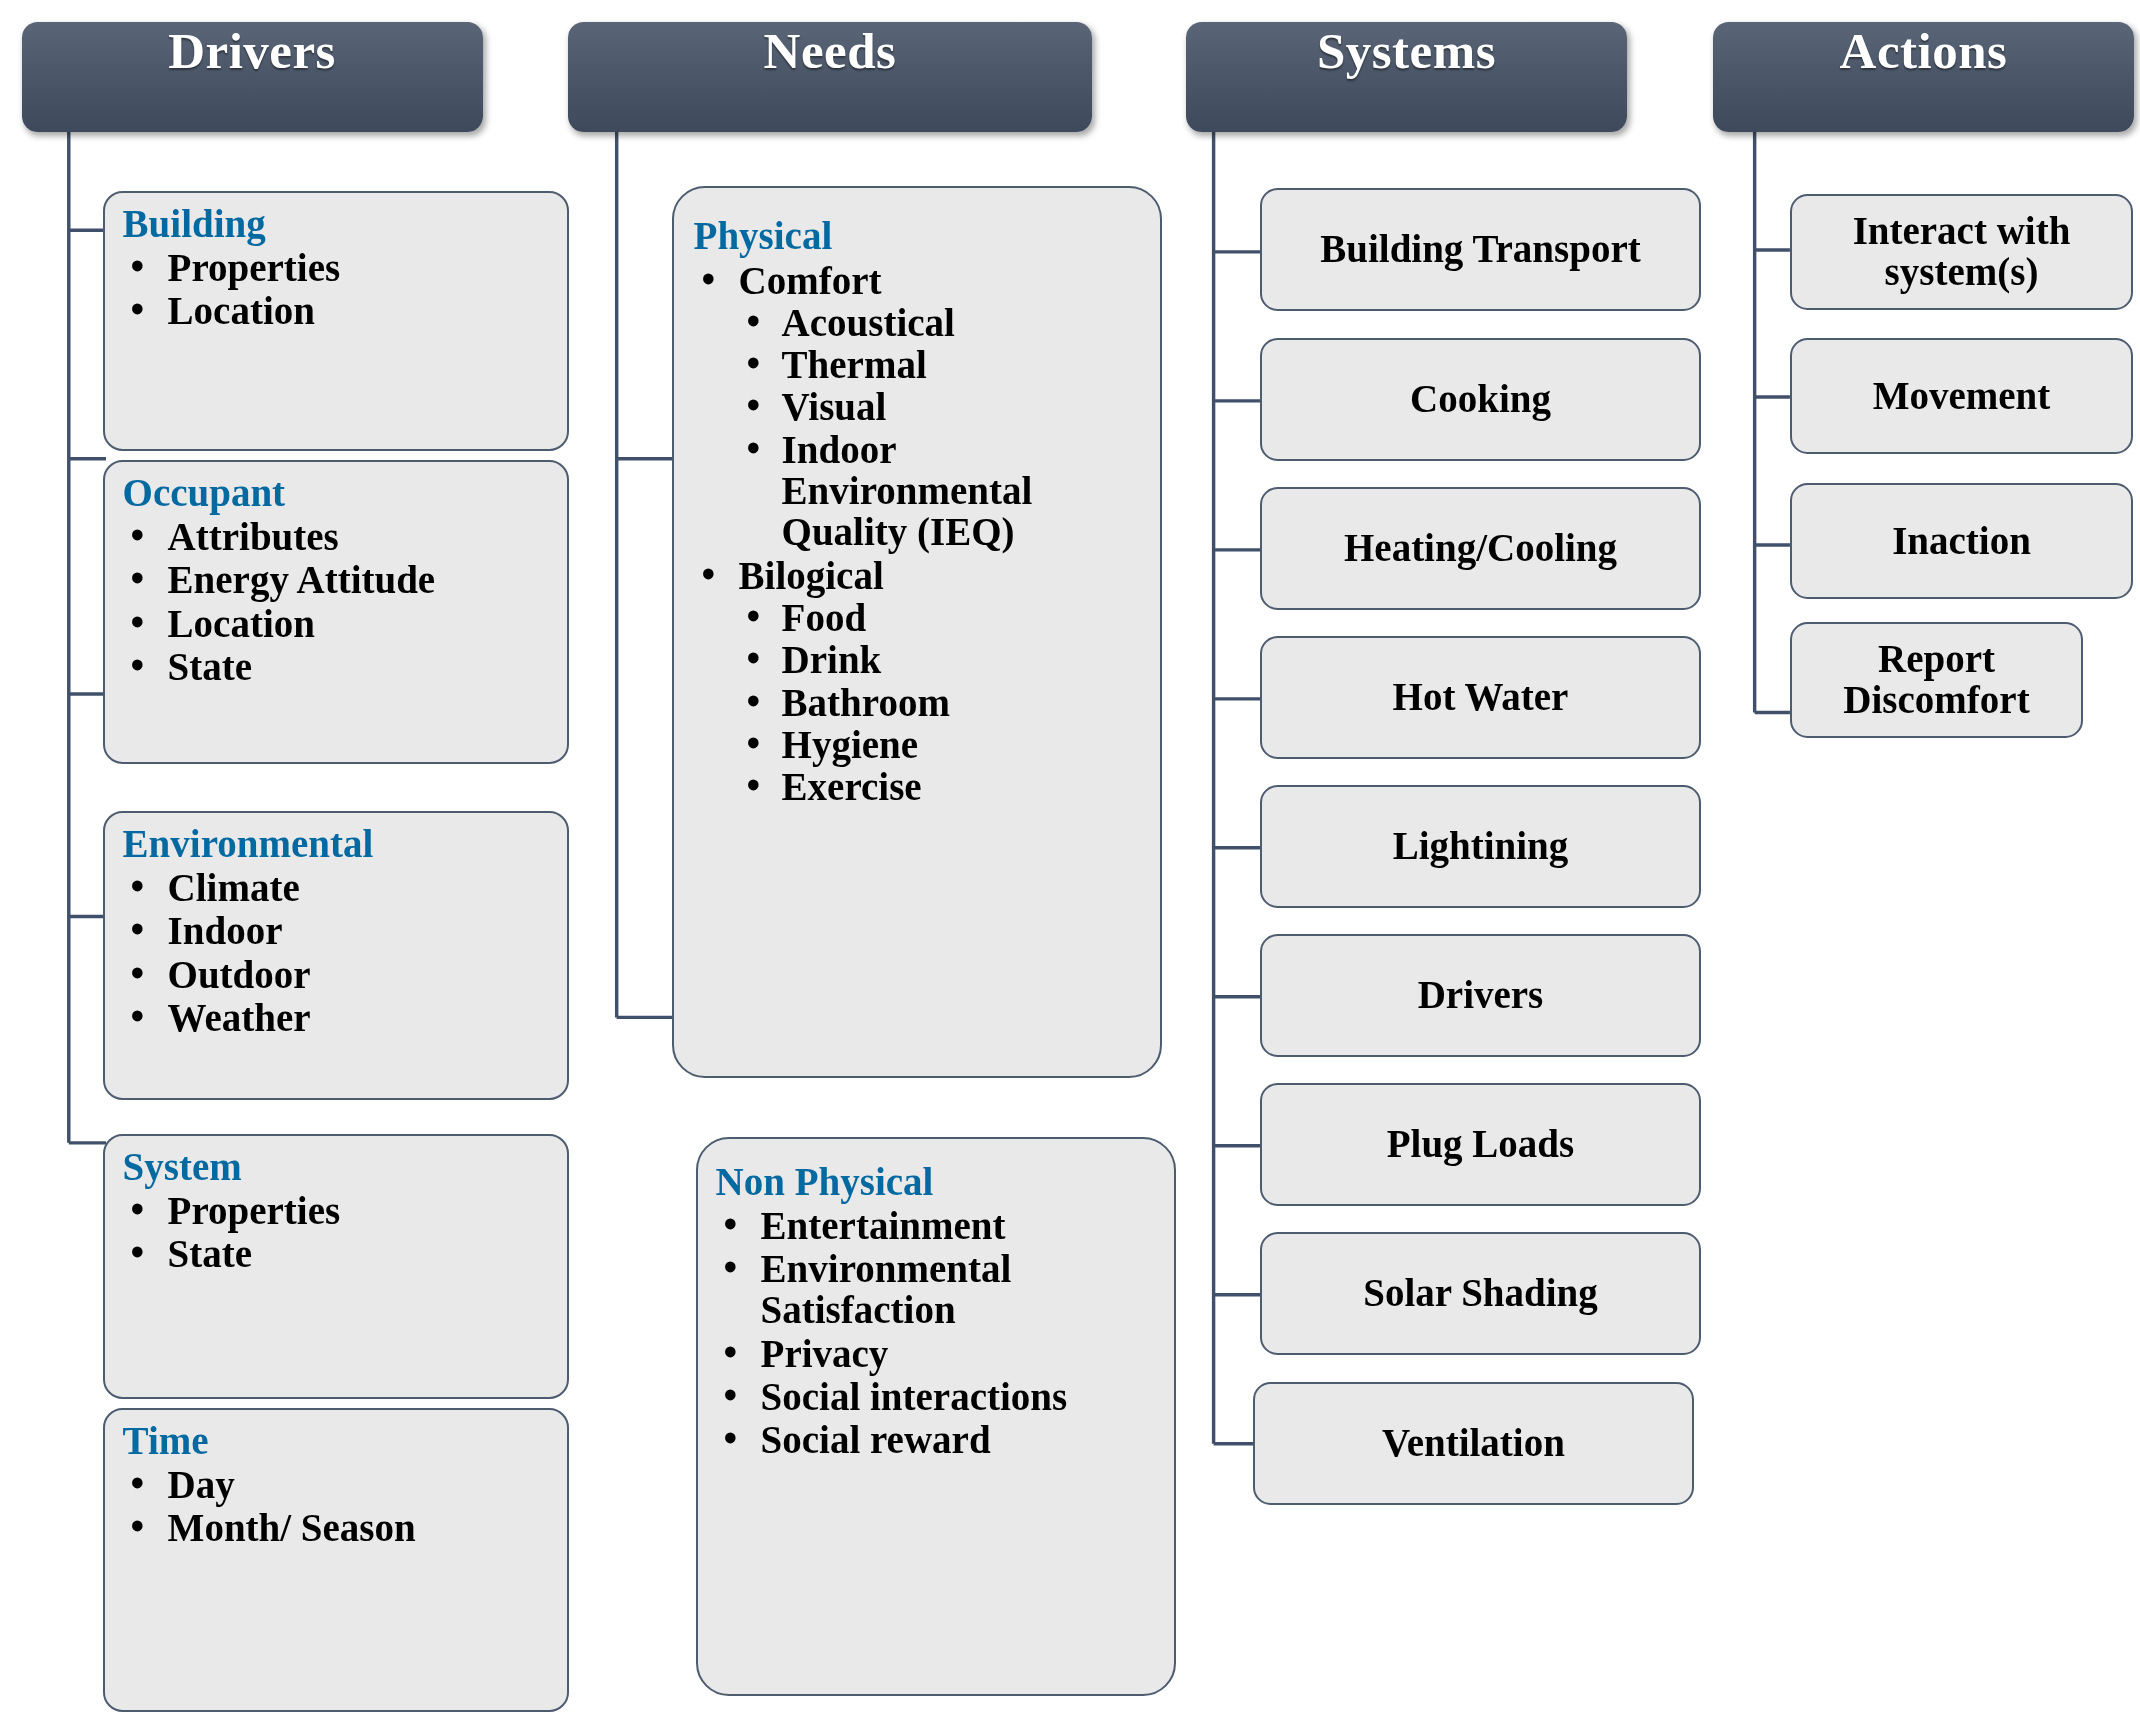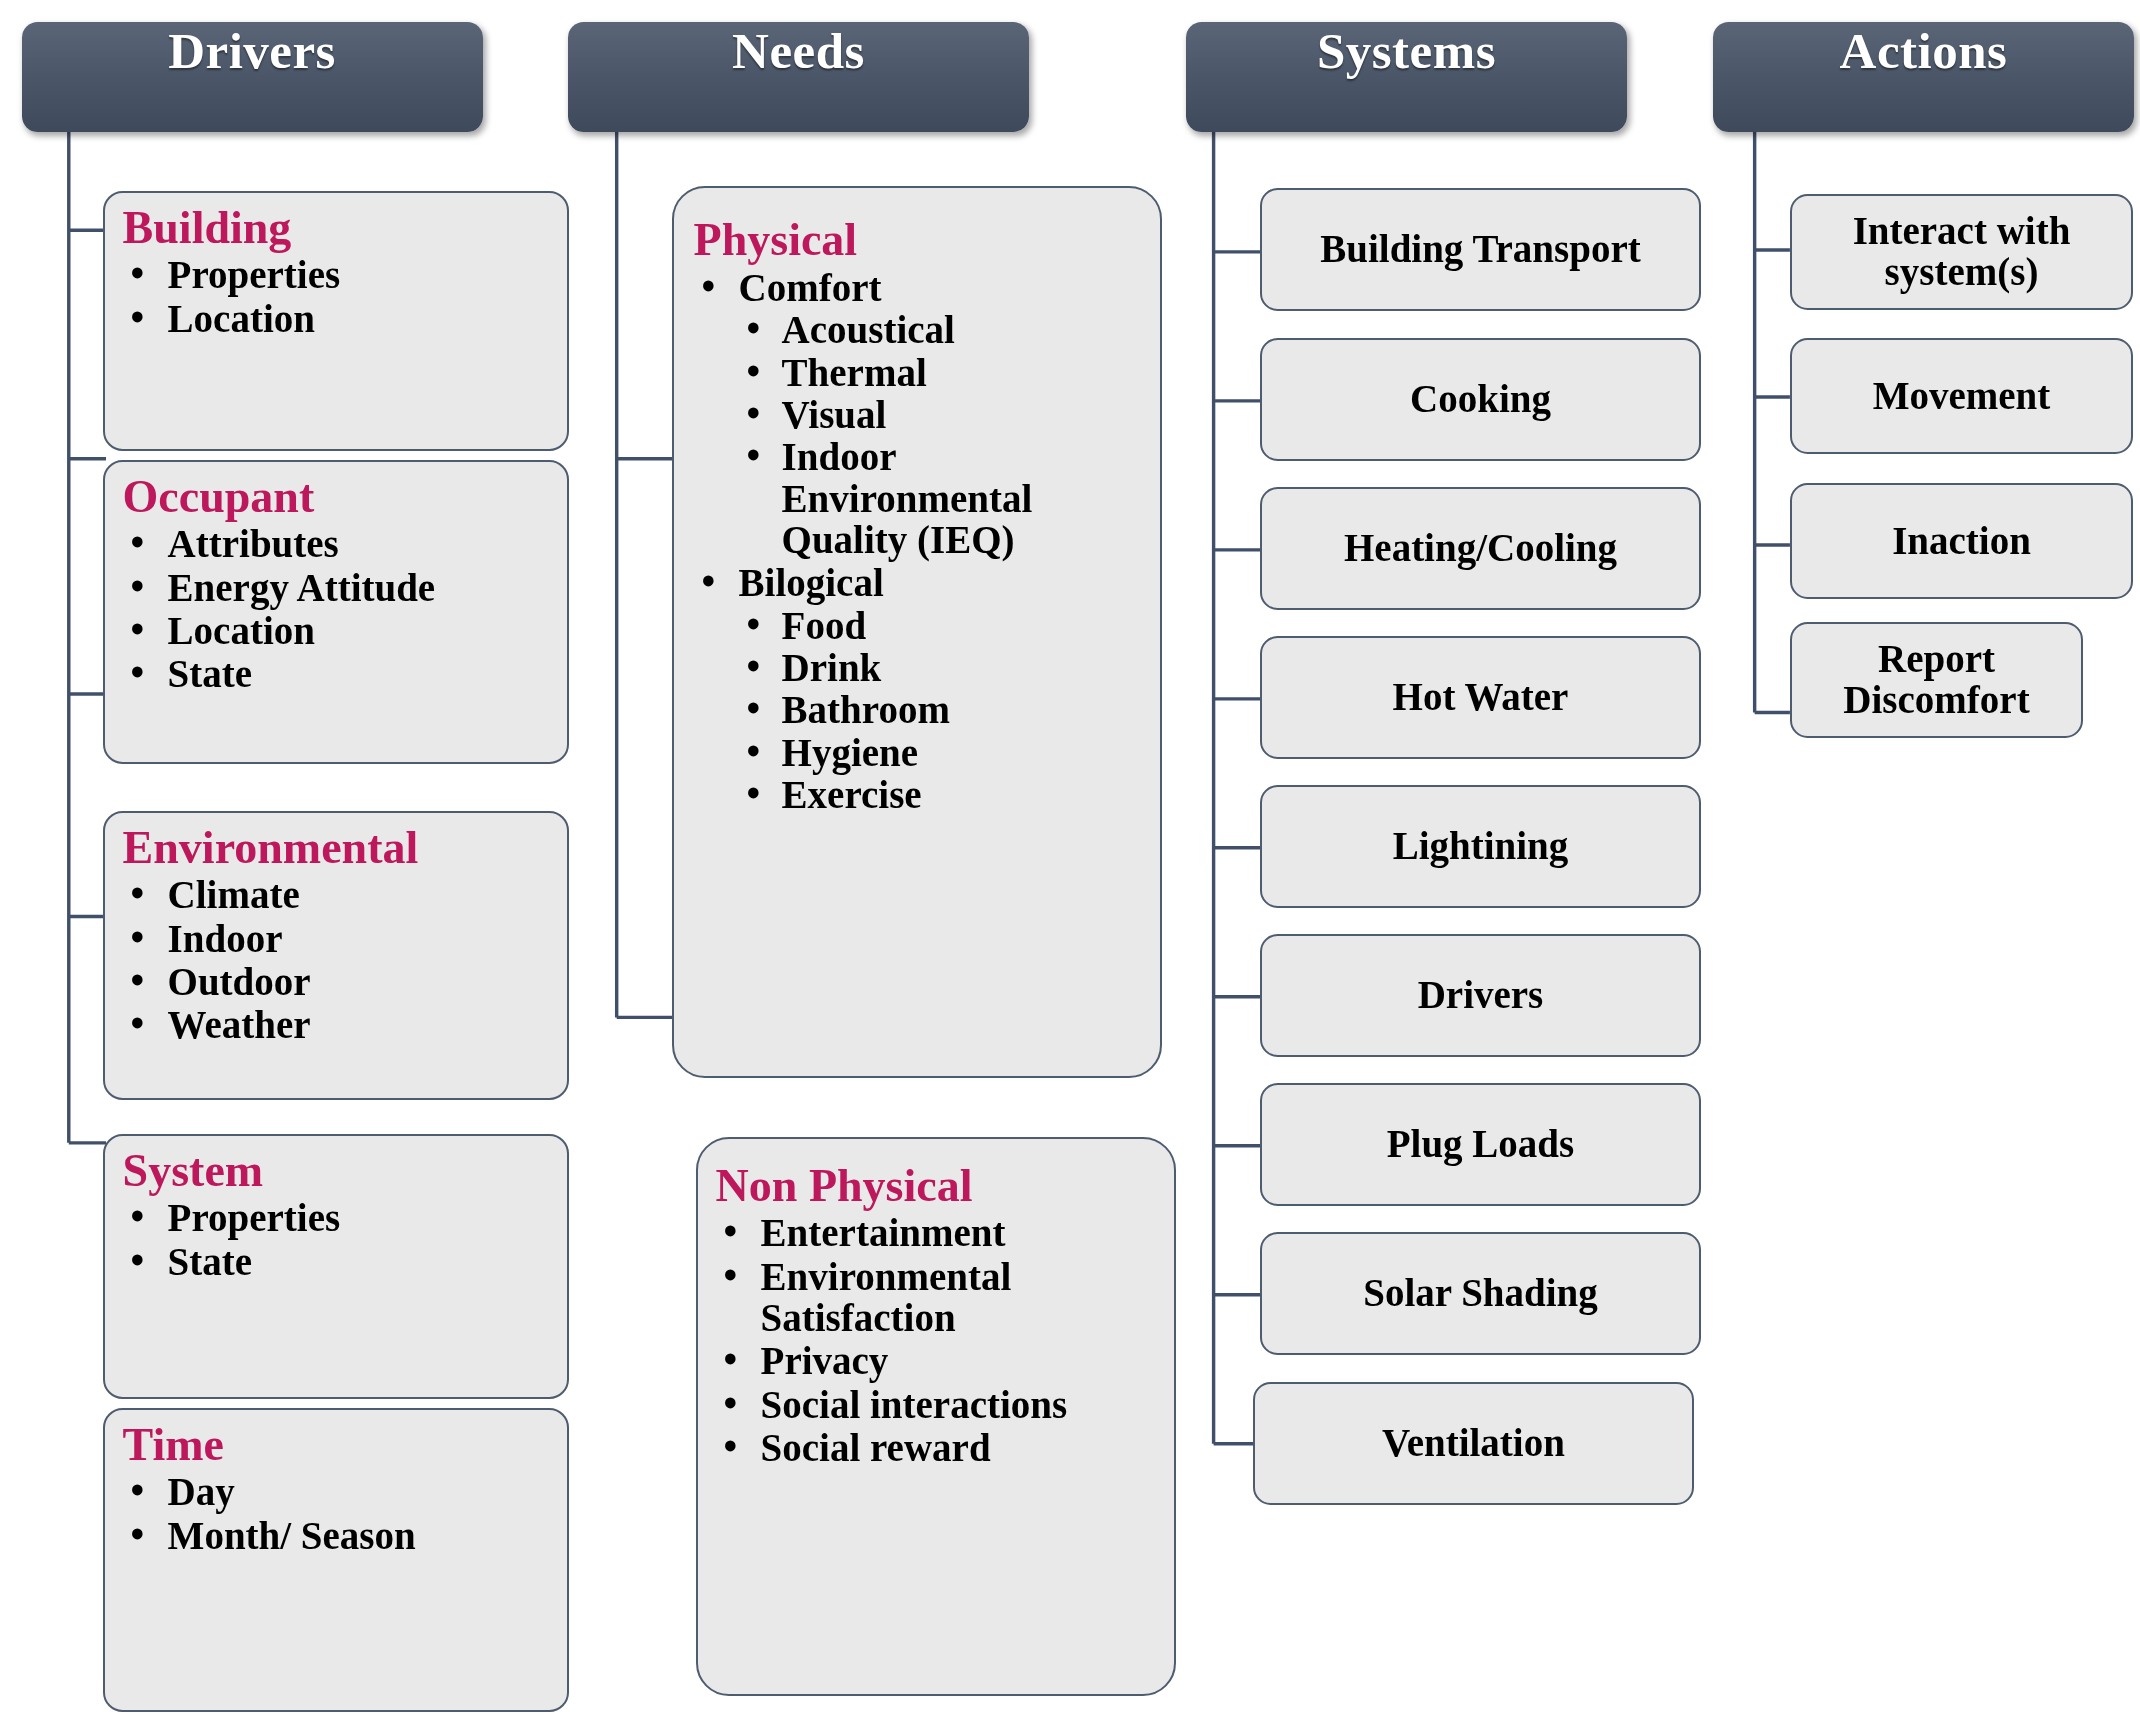--- a/index.html
+++ b/index.html
@@ -38,23 +38,23 @@
   .box {
     position: absolute;
     background: #e9e9e9;
     border: 2.9px solid #4e5c70;
     border-radius: 19.6px;
     box-sizing: border-box;
   }
   .box.tight { border-radius: 17.6px; }
 
   .box-title {
-    font-size: 46px;
-    font-weight: bold;
-    color: #be185d;
+    font-size: 39px;
+    font-weight: bold;
+    color: #0369a1;
     line-height: 1.08;
   }
 
   .centered-label {
     position: absolute;
     left: 0; right: 0; top: 0; bottom: 0;
     display: flex;
     align-items: center;
     justify-content: center;
     text-align: center;
@@ -137,21 +137,21 @@
     <line x1="1790" y1="255" x2="1826" y2="255"></line>
     <line x1="1790" y1="405" x2="1826" y2="405"></line>
     <line x1="1790" y1="556" x2="1826" y2="556"></line>
     <line x1="1790" y1="727" x2="1826" y2="727"></line>
   </svg>
 
   <div class="col-header" style="left:21.6px; top:21.6px; width:461px; height:110px;">
     <span>Drivers</span>
   </div>
 
-  <div class="col-header" style="left:568px; top:21.6px; width:461px; height:110px;">
+  <div class="col-header" style="left:568px; top:21.6px; width:524px; height:110px;">
     <span>Needs</span>
   </div>
 
   <div class="col-header" style="left:1186px; top:21.6px; width:441px; height:110px;">
     <span>Systems</span>
   </div>
 
   <div class="col-header" style="left:1713px; top:21.6px; width:421px; height:110px;">
     <span>Actions</span>
   </div>

